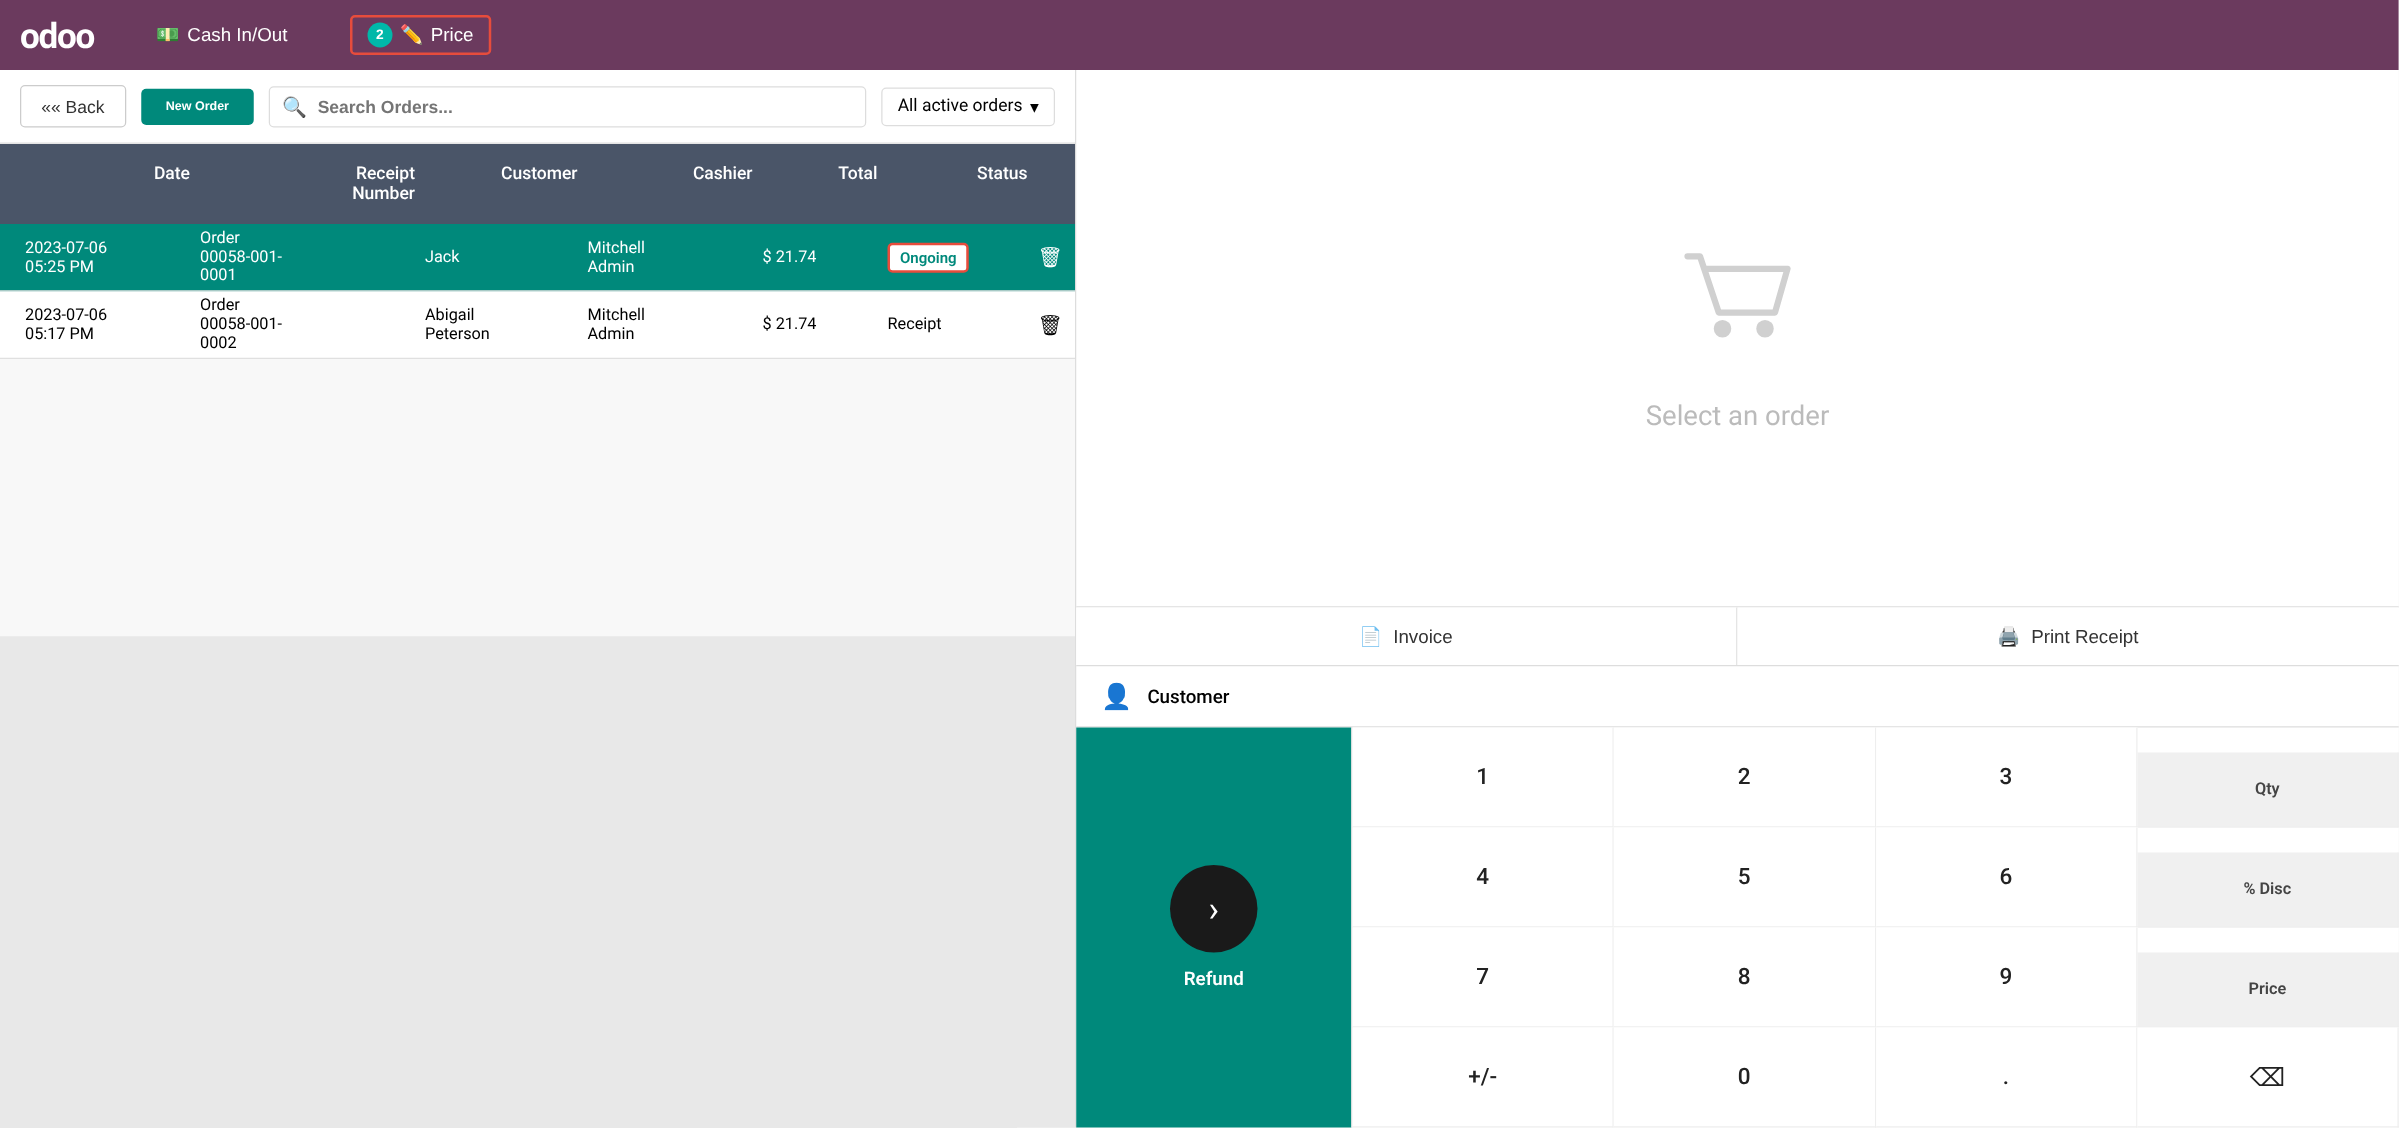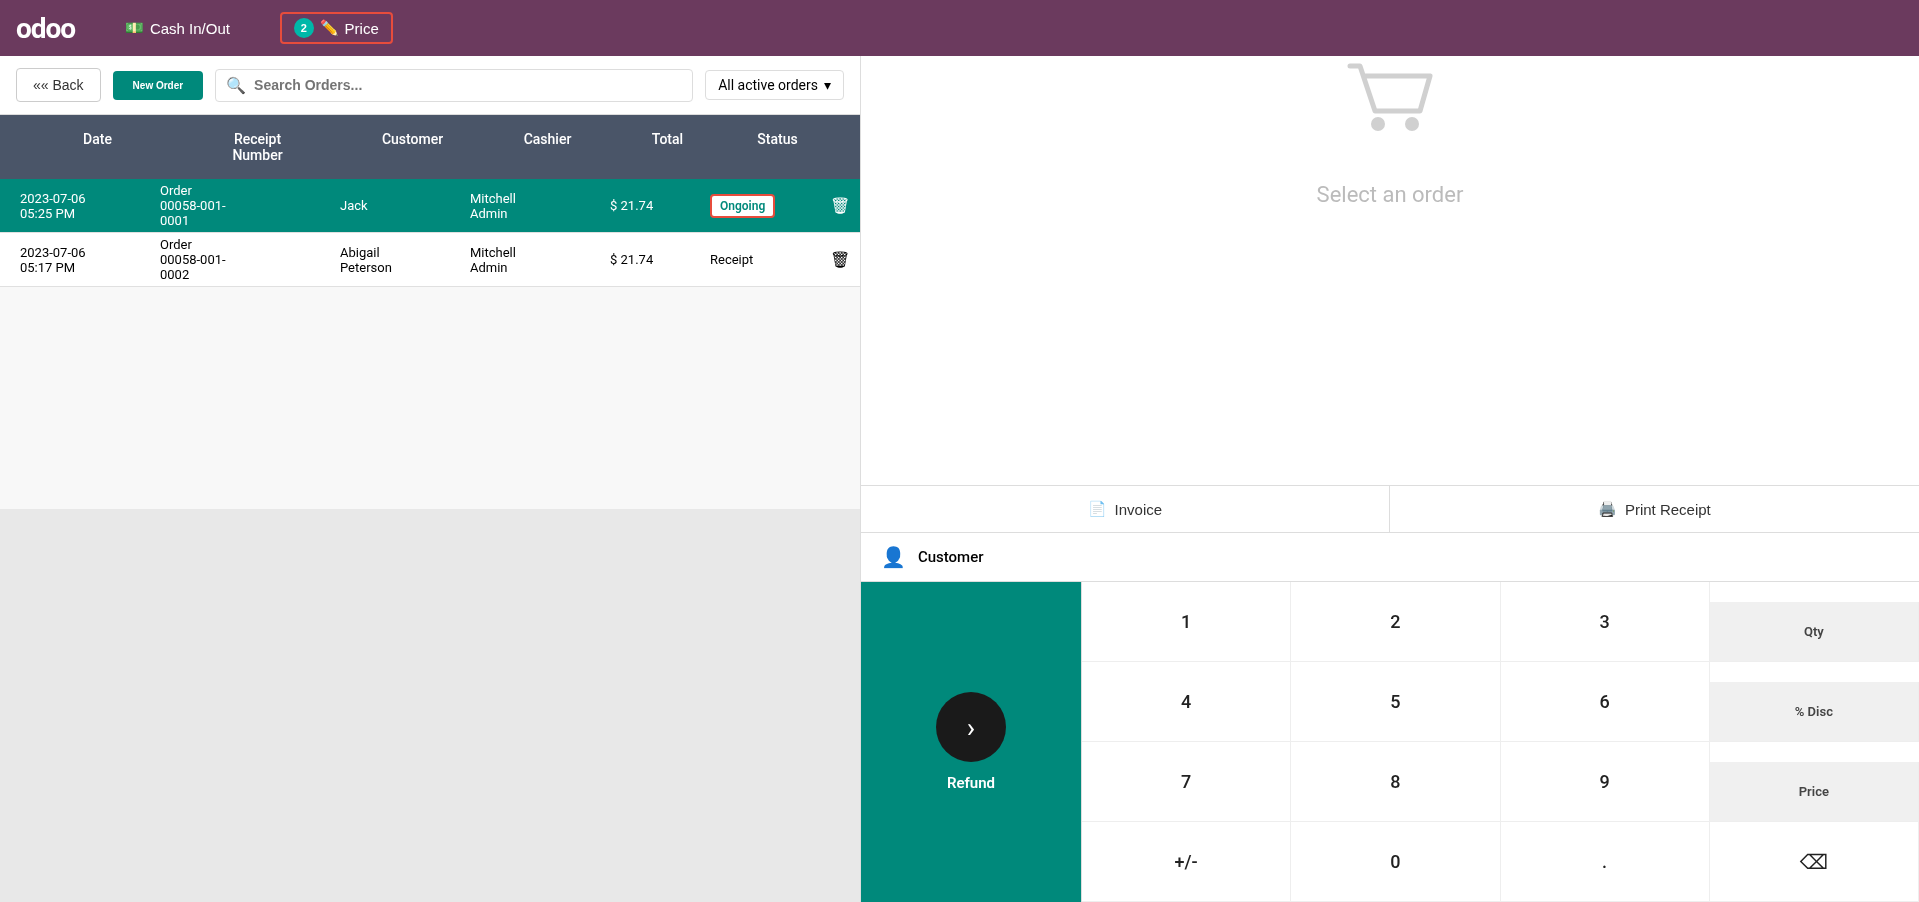--- a/index.html
+++ b/index.html
@@ -122,21 +122,21 @@
     .orders-table { flex: 1; overflow-y: auto; }
     .table-header {
       display: grid;
       grid-template-columns: 140px 180px 130px 140px 100px 120px 40px;
       background: #4a5568;
       color: white;
       padding: 12px 16px;
       font-size: 14px;
       font-weight: 500;
     }
-    .table-header > div { padding: 4px; text-align: center; margin-left: 23px; }
+    .table-header > div { padding: 4px; text-align: right; margin-left: 23px; }
     .table-row {
       display: grid;
       grid-template-columns: 140px 180px 130px 140px 100px 120px 40px;
       padding: 2px 16px;
       border-bottom: 1px solid #e0e0e0;
       align-items: center;
       cursor: pointer;
     }
     .table-row.selected { background: #00897b; color: white; }
     .table-row.normal { background: white; }
@@ -161,20 +161,21 @@
 
     
     .right-panel { flex: 1; display: flex; flex-direction: column; background: white; border-left: 1px solid #ddd; }
 
     
     .order-empty {
       flex: 1;
       display: flex;
       flex-direction: column;
       align-items: center;
+      justify-content: center;
       color: #ccc;
     }
     .cart-icon { font-size: 80px; margin-bottom: 16px; color: #d0d0d0; }
     .select-order-text { font-size: 22px; color: #bbb; }
 
     
     .bottom-section { border-top: 1px solid #ddd; }
 
     
     .action-row {

